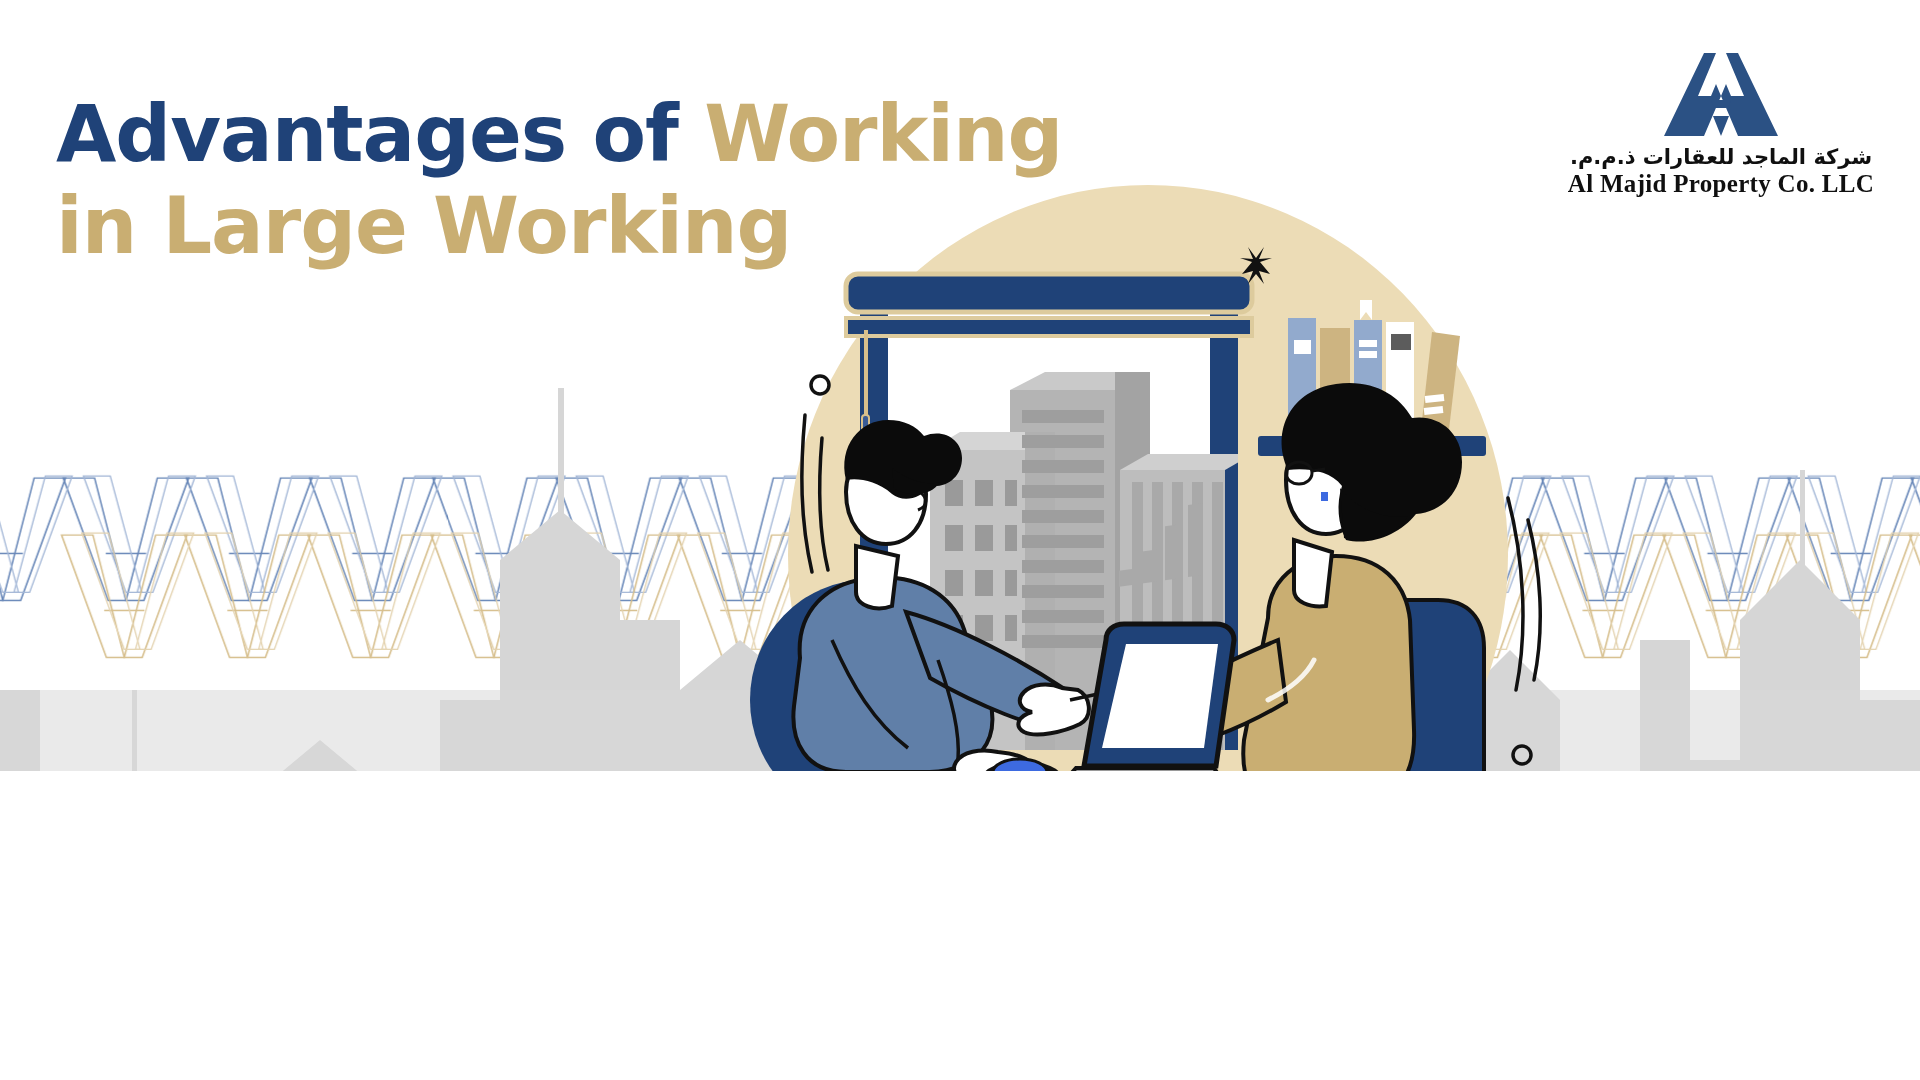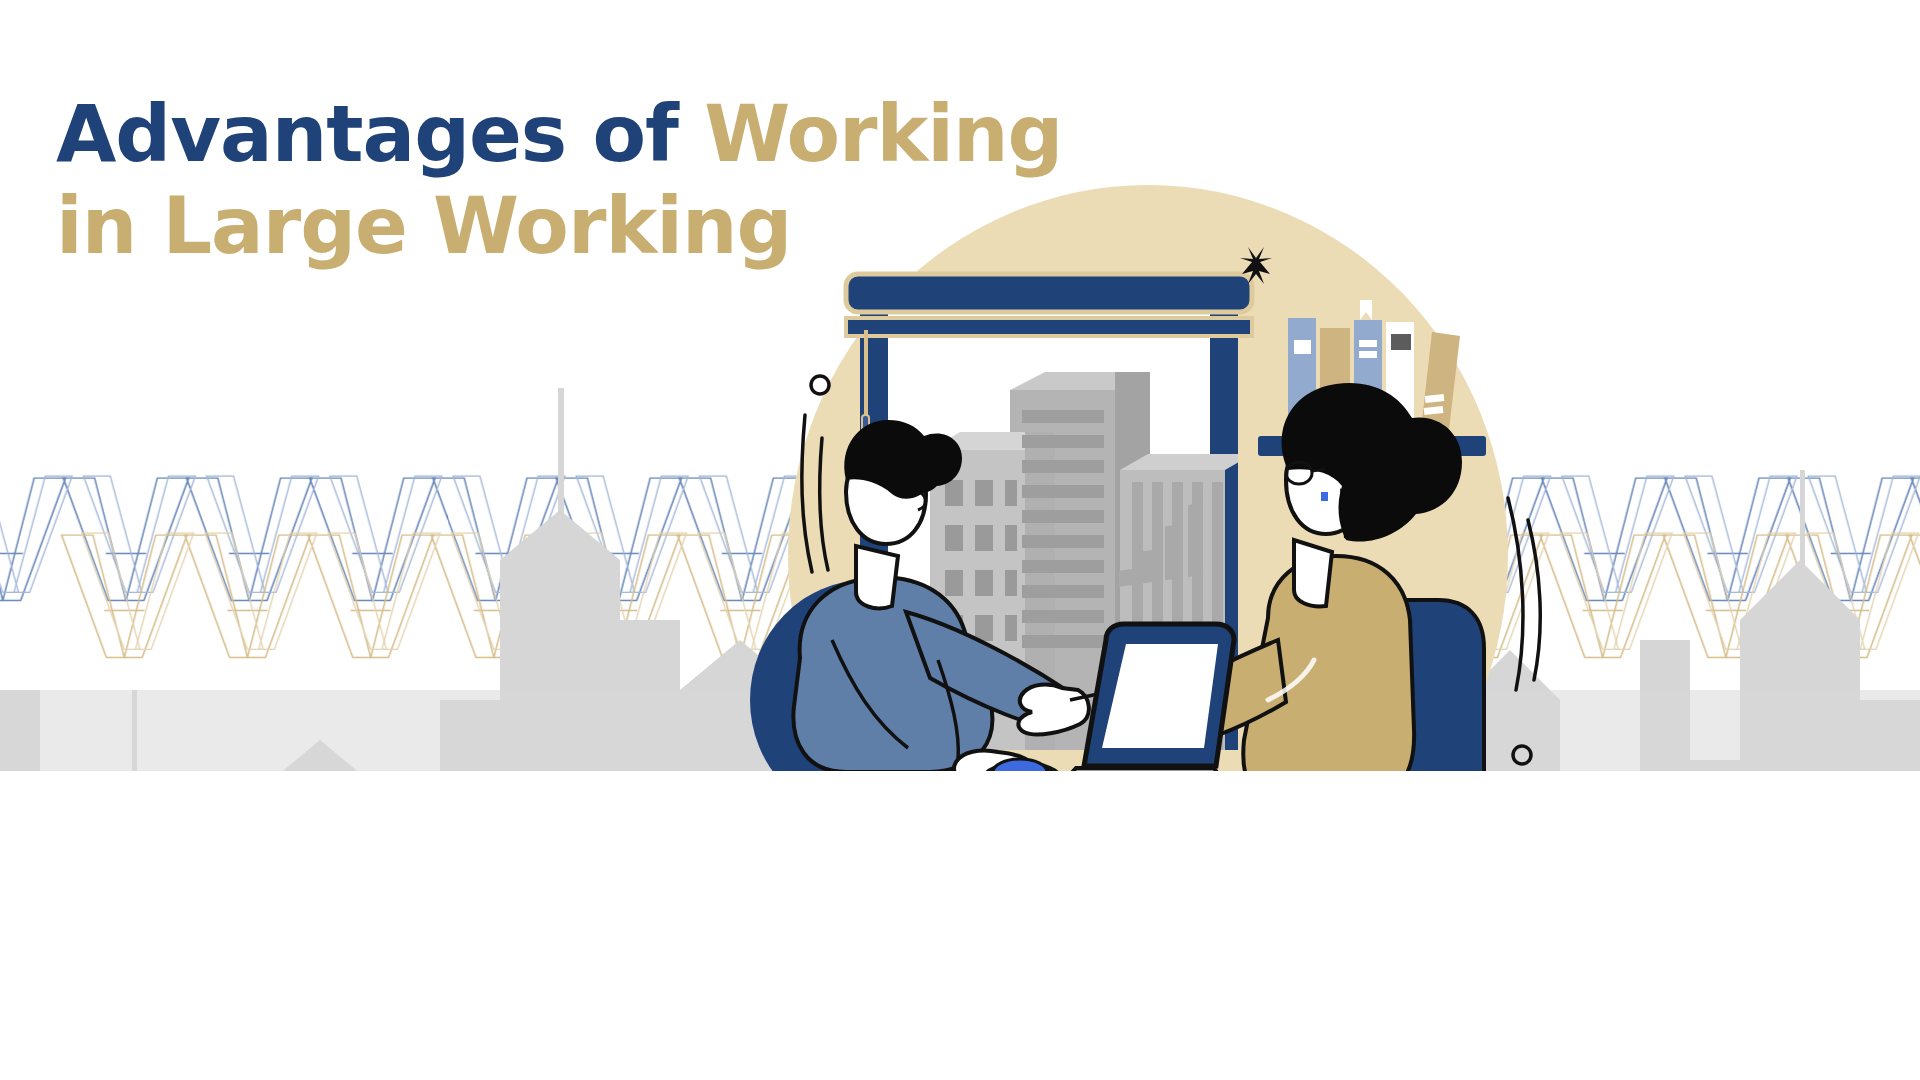--- a/index.html
+++ b/index.html
@@ -445,14 +445,24 @@
 
   </svg>
 
   <div class="headline">
     <span class="hl-line">
       <span class="hl-blue">Advantages of </span><span class="hl-gold">Working</span>
     </span>
     <span class="hl-line hl-gold">in Large Working</span>
   </div>
 
+  <div class="logo-block">
+    <svg class="logo-mark" width="130" height="95" viewBox="0 0 130 95" xmlns="http://www.w3.org/2000/svg">
+      <path d="M33 88 L8 88 L48 5 L60 5 L42 48 L55 48 L60 36 L65 48 L48 88 Z" fill="#2b5184"></path>
+      <path d="M97 88 L122 88 L82 5 L70 5 L88 48 L75 48 L70 36 L65 48 L82 88 Z" fill="#2b5184"></path>
+      <path d="M55 52 L75 52 L72 60 L58 60 Z" fill="#2b5184"></path>
+      <path d="M57 68 L73 68 L65 88 Z" fill="#2b5184"></path>
+    </svg>
+    <span class="logo-ar">شركة الماجد للعقارات ذ.م.م.</span>
+    <span class="logo-en">Al Majid Property Co. LLC</span>
+  </div>
 
 </div>
 
 </body></html>

